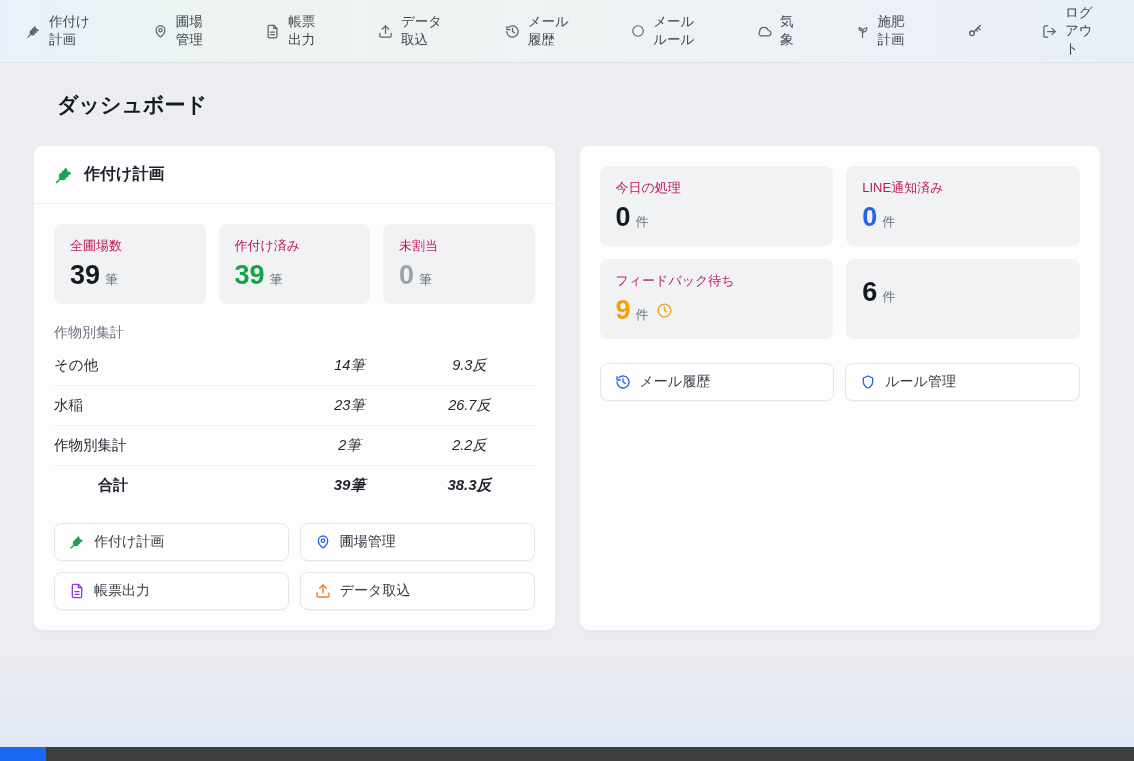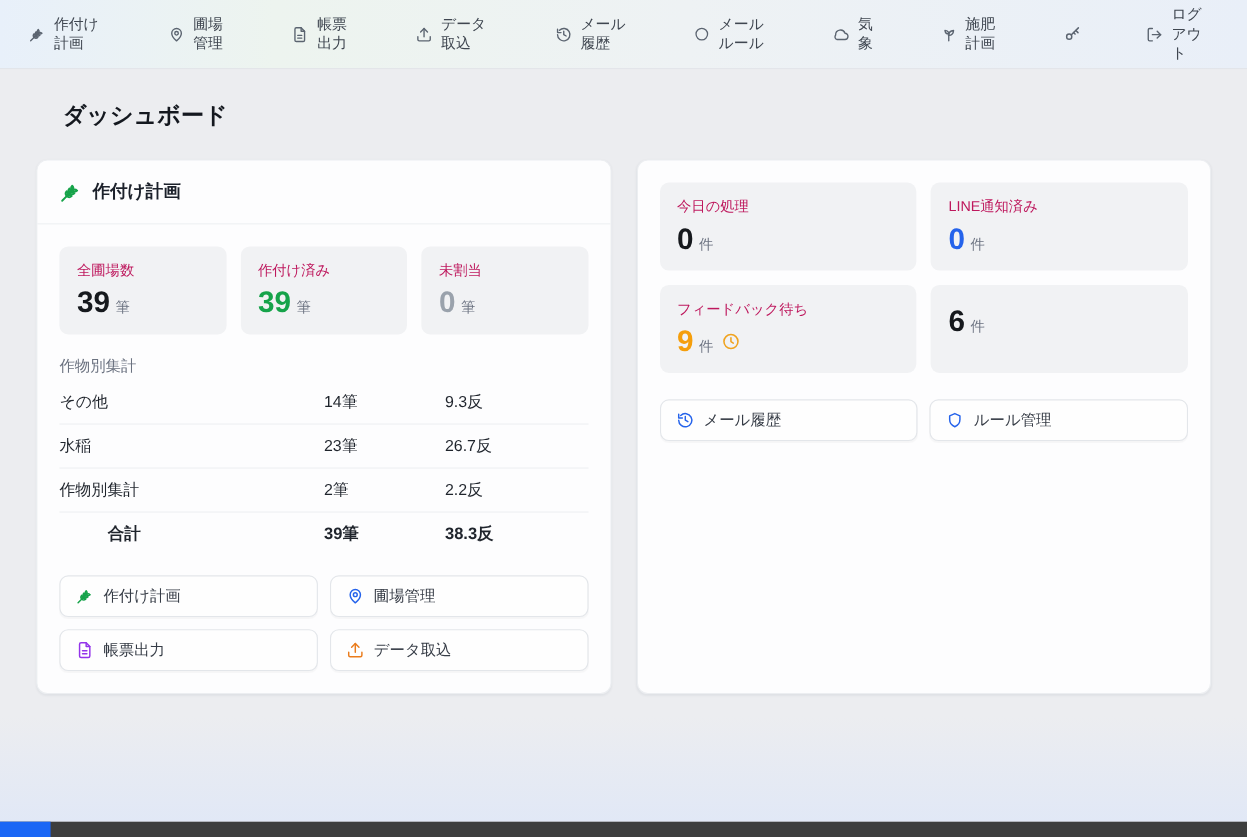--- a/index.html
+++ b/index.html
@@ -91,21 +91,21 @@
   .v-orange{ color:#f59e0b; }
   .clock-badge { color:#f0a31f; align-self:center; margin-left:2px; }
 
   .table-caption { font-size:14px; color:#6b7280; margin:20px 0 4px; }
   .crow {
     display:grid; grid-template-columns:1fr 110px 130px;
     align-items:center; padding:10px 0;
     border-bottom:1px solid #eef0f2;
     font-size:14.5px; color:#1f242c;
   }
-  .crow .c2, .crow .c3 { text-align:left; }
+  .crow .c2, .crow .c3 { text-align:center;font-style:italic; }
   .crow.total { font-weight:bold; border-bottom:none; font-size:15px;margin-left:44px; }
 
   .btngrid { display:grid; grid-template-columns:1fr 1fr; gap:11px; margin-top:18px; }
   .actbtn {
     display:flex; align-items:center; gap:9px;
     background:#fefefe; border:1px solid #e3e6ea; border-radius:8px;
     padding:9px 14px; font-size:14px; color:#363c46; cursor:pointer;
     box-shadow:0 1px 1px rgba(0,0,0,.03);
   }
   .ic-green { color:#16a34a; }

